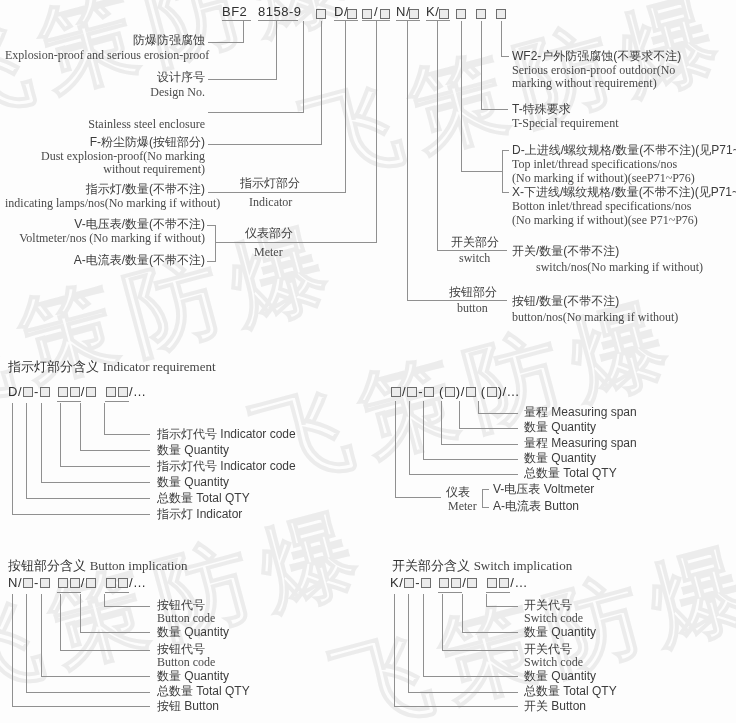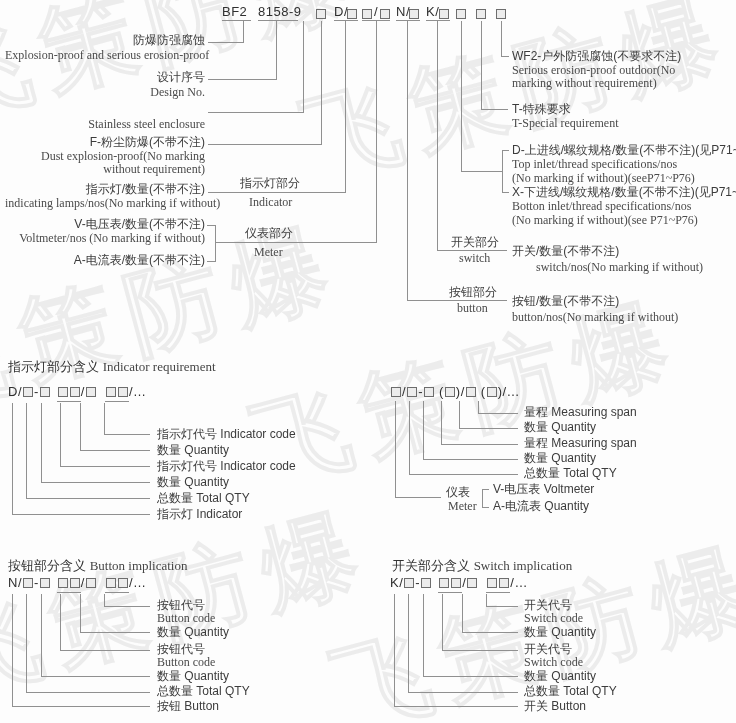--- a/index.html
+++ b/index.html
@@ -87,21 +87,21 @@
 
   <i class="ln" style="left:502px;top:150px;width:1px;height:43px"></i>
   <i class="ln" style="left:502px;top:150px;width:7px;height:1px"></i>
   <i class="ln" style="left:502px;top:192px;width:7px;height:1px"></i>
 
   <div class="t zh lr" style="top:34px">防爆防强腐蚀</div>
   <div class="t en lr" style="top:49px">Explosion-proof and serious erosion-proof</div>
   <div class="t zh lr" style="top:71px">设计序号</div>
   <div class="t en lr" style="top:86px">Design No.</div>
   <div class="t en lr" style="top:118px">Stainless steel enclosure</div>
-  <div class="t zh lr" style="top:136px">F-粉尘防爆(不带不注)</div>
+  <div class="t zh lr" style="top:136px">F-粉尘防爆(按钮部分)</div>
   <div class="t en lr" style="top:150px">Dust explosion-proof(No marking</div>
   <div class="t en lr" style="top:163px">without requirement)</div>
   <div class="t en lr" style="top:197px">indicating lamps/nos(No marking if without)</div>
   <div class="t zh lr" style="top:183px">指示灯/数量(不带不注)</div>
   <div class="t en lr" style="top:232px">Voltmeter/nos (No marking if without)</div>
   <div class="t zh lr" style="top:218px">V-电压表/数量(不带不注)</div>
   <div class="t zh lr" style="top:254px">A-电流表/数量(不带不注)</div>
 
   <div class="t zh" style="left:240px;top:177px">指示灯部分</div>
   <div class="t en" style="left:249px;top:196px">Indicator</div>
@@ -173,21 +173,21 @@
   <div class="t zh" style="left:524px;top:421px">数量 Quantity</div>
   <div class="t zh" style="left:524px;top:437px">量程 Measuring span</div>
   <div class="t zh" style="left:524px;top:452px">数量 Quantity</div>
   <div class="t zh" style="left:524px;top:467px">总数量 Total QTY</div>
   <div class="t zh" style="left:446px;top:486px">仪表</div>
   <div class="t en" style="left:448px;top:500px">Meter</div>
   <i class="ln" style="left:482px;top:489px;width:1px;height:19px"></i>
   <i class="ln" style="left:482px;top:489px;width:7px;height:1px"></i>
   <i class="ln" style="left:482px;top:507px;width:7px;height:1px"></i>
   <div class="t zh" style="left:493px;top:483px">V-电压表 Voltmeter</div>
-  <div class="t zh" style="left:493px;top:500px">A-电流表 Quantity</div>
+  <div class="t zh" style="left:493px;top:500px">A-电流表 Button</div>
 
   <div class="t hd" style="left:8px;top:559px">
     <span>按钮部分含义</span>
     <span class="enp">Button implication</span>
   </div>
   <div class="t code" style="left:8px;top:576px">
     <span>N</span><span>/</span><span class="bx"></span><span>-</span><span class="bx"></span><span class="grp" style="margin-left:6px"><span class="bx"></span><span class="bx"></span></span><span>/</span><span class="bx"></span><span class="grp" style="margin-left:8px"><span class="bx"></span><span class="bx"></span></span><span>/…</span>
   </div>
   <i class="ln" style="left:12px;top:594px;width:1px;height:112px"></i>
   <i class="ln" style="left:26px;top:594px;width:1px;height:98px"></i>

